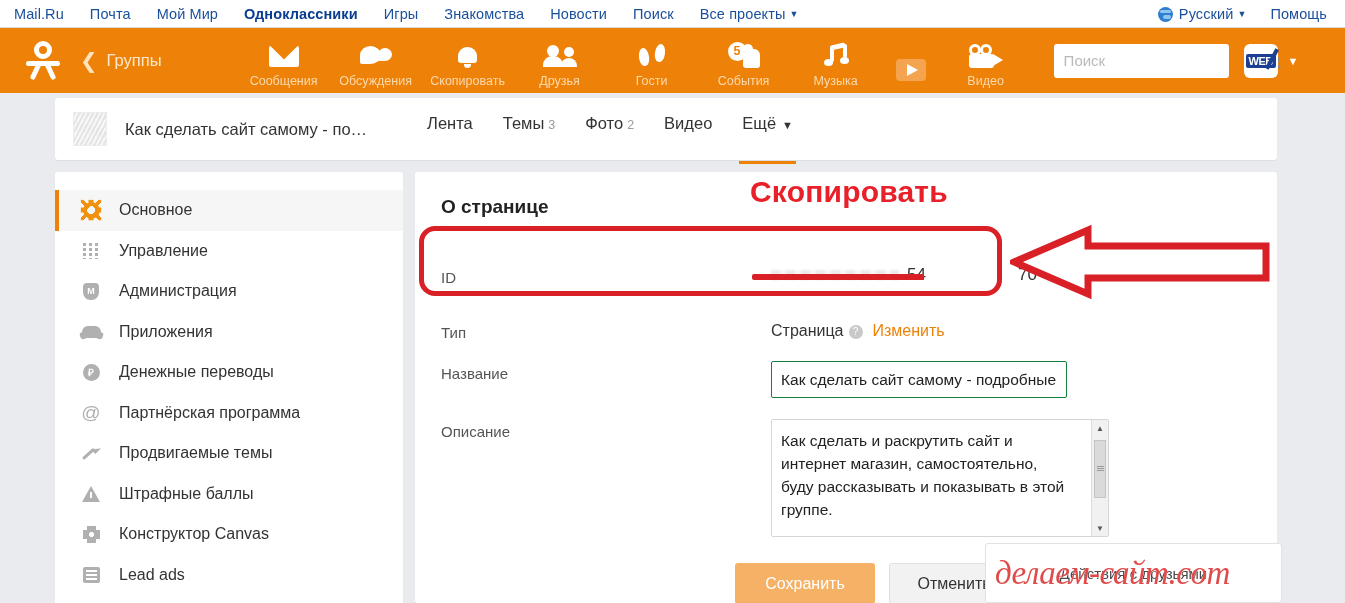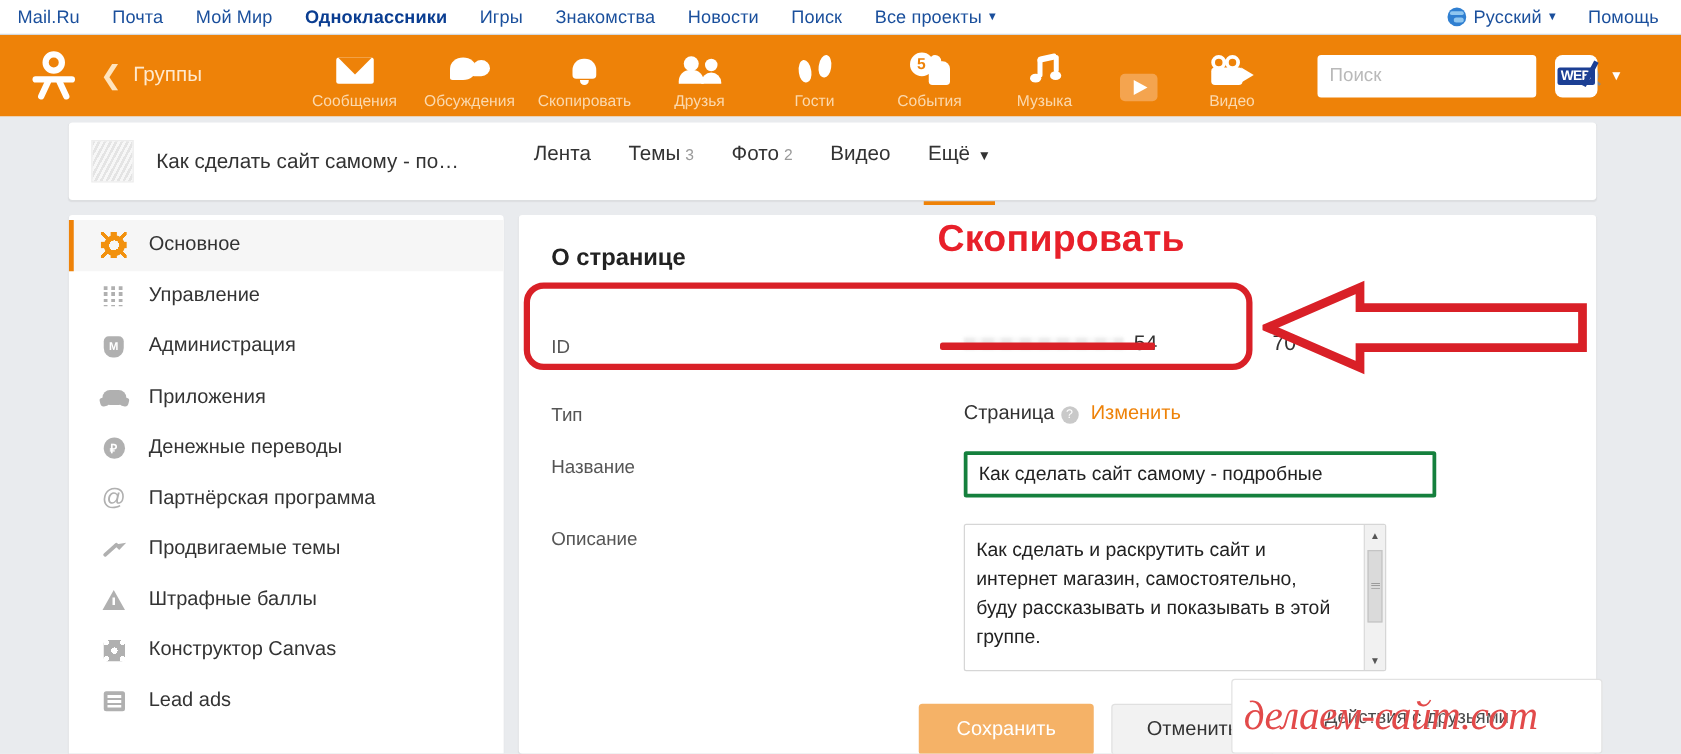--- a/index.html
+++ b/index.html
@@ -201,21 +201,21 @@
   .gtab .cnt { font-size: 12.5px; color: #9a9a9a; margin-left: 4px; }
   .gtab .tcaret { font-size: 11px; margin-left: 6px; }
   .gtab.active::after {
     content: ""; position: absolute; left: 12px; right: 12px; bottom: 0;
     height: 3px; background: #ee8208;
   }
 
   
   .sidebar {
     position: absolute; left: 55px; top: 172px; width: 348px; height: 431px;
-    background: #fff; border-radius: 3px 3px 0 0; padding-top: 4px;
+    background: #fff; border-radius: 3px 3px 0 0; padding-top: 18px;
     box-shadow: 0 1px 1px rgba(0,0,0,.06); overflow: hidden;
   }
   .side-item {
     height: 40.5px; display: flex; align-items: center; padding-left: 18px;
     cursor: pointer; position: relative; border-left: 4px solid transparent;
   }
   .side-item.active { background: #f6f6f6; border-left-color: #ee8208; }
   .side-item .sico {
     width: 28px; flex: 0 0 auto; display: flex; align-items: center; justify-content: center;
     color: #b0b0b0; margin-right: 14px;
@@ -334,21 +334,21 @@
   .row-type { margin-top: 16px; align-items: center; }
   .type-val { font-size: 16px; color: #333; }
   .help-dot {
     display: inline-block; width: 14px; height: 14px; border-radius: 50%;
     background: #c9c9c9; color: #fff; font-size: 10px; line-height: 14px;
     text-align: center; margin: 0 10px 0 5px; vertical-align: 1px; cursor: pointer;
   }
   .link-orange { color: #ee8208; font-size: 16px; cursor: pointer; }
   .row-name { margin-top: 20px; }
   .txtinput {
-    width: 378px; height: 37px; border: 3px solid #15803d; border-radius: 2px;
+    width: 296px; height: 37px; border: 1px solid #15803d; border-radius: 2px;
     padding: 0 9px; font-size: 15.5px; color: #222; outline: none;
     font-family: "Liberation Sans", sans-serif; background: #fff;
   }
   .row-desc { margin-top: 21px; }
   .descbox {
     width: 338px; height: 118px; border: 1px solid #d6d6d6; border-radius: 2px;
     position: relative; background: #fff; overflow: hidden;
   }
   .descbox .dtext {
     padding: 9px 35px 0 9px; font-size: 15.5px; color: #222; line-height: 23px;

